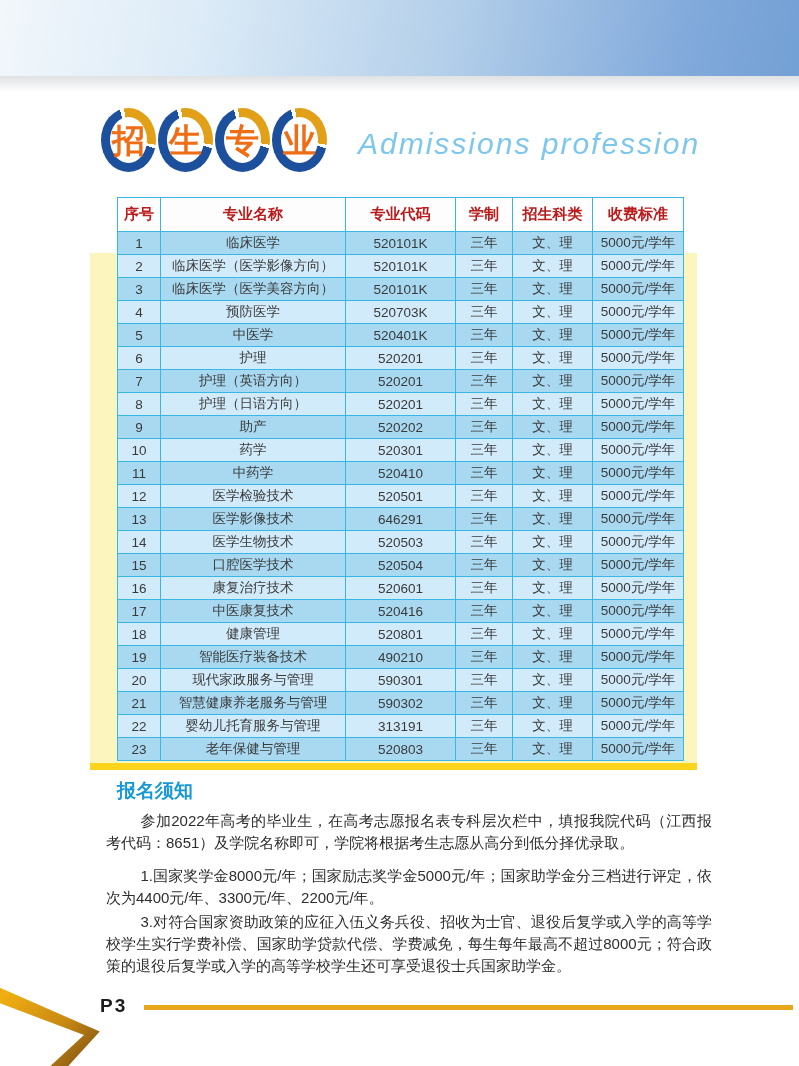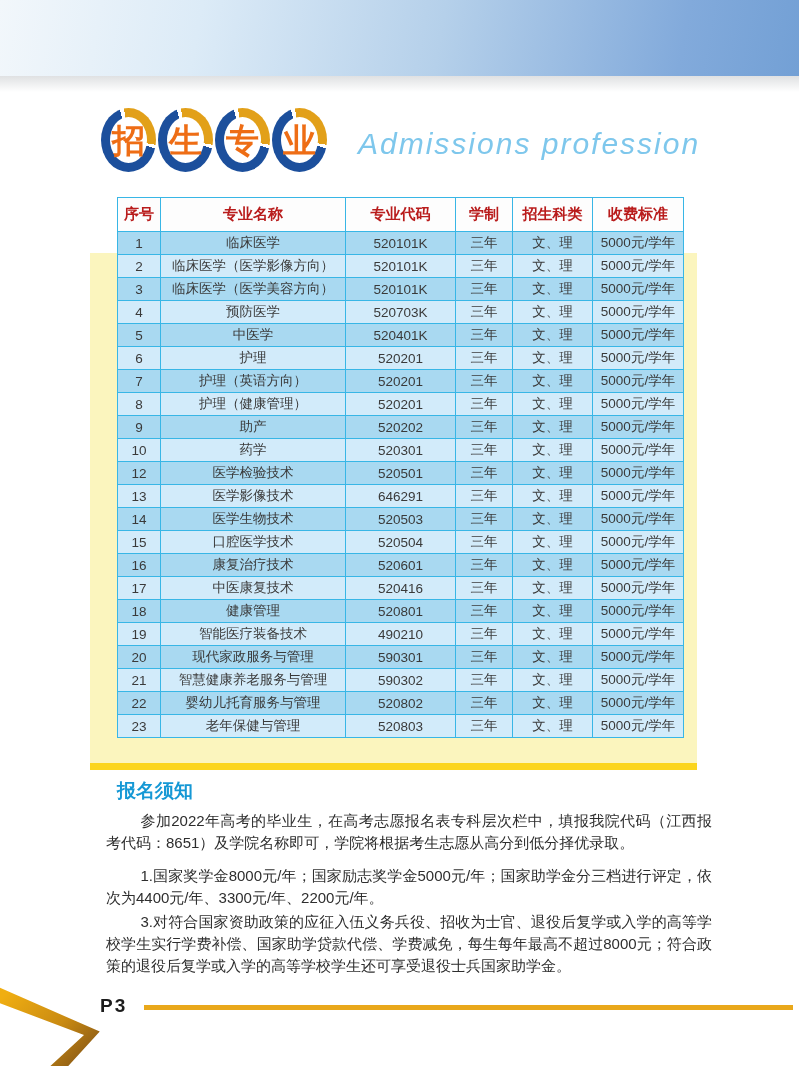--- a/index.html
+++ b/index.html
@@ -193,21 +193,21 @@
         <tr>
           <td>7</td>
           <td>护理（英语方向）</td>
           <td>520201</td>
           <td>三年</td>
           <td>文、理</td>
           <td>5000元/学年</td>
         </tr>
         <tr>
           <td>8</td>
-          <td>护理（健康管理）</td>
+          <td>护理（日语方向）</td>
           <td>520201</td>
           <td>三年</td>
           <td>文、理</td>
           <td>5000元/学年</td>
         </tr>
         <tr>
           <td>9</td>
           <td>助产</td>
           <td>520202</td>
           <td>三年</td>
@@ -216,20 +216,28 @@
         </tr>
         <tr>
           <td>10</td>
           <td>药学</td>
           <td>520301</td>
           <td>三年</td>
           <td>文、理</td>
           <td>5000元/学年</td>
         </tr>
         <tr>
+          <td>11</td>
+          <td>中药学</td>
+          <td>520410</td>
+          <td>三年</td>
+          <td>文、理</td>
+          <td>5000元/学年</td>
+        </tr>
+        <tr>
           <td>12</td>
           <td>医学检验技术</td>
           <td>520501</td>
           <td>三年</td>
           <td>文、理</td>
           <td>5000元/学年</td>
         </tr>
         <tr>
           <td>13</td>
           <td>医学影像技术</td>
@@ -298,21 +306,21 @@
           <td>21</td>
           <td>智慧健康养老服务与管理</td>
           <td>590302</td>
           <td>三年</td>
           <td>文、理</td>
           <td>5000元/学年</td>
         </tr>
         <tr>
           <td>22</td>
           <td>婴幼儿托育服务与管理</td>
-          <td>520802</td>
+          <td>313191</td>
           <td>三年</td>
           <td>文、理</td>
           <td>5000元/学年</td>
         </tr>
         <tr>
           <td>23</td>
           <td>老年保健与管理</td>
           <td>520803</td>
           <td>三年</td>
           <td>文、理</td>

